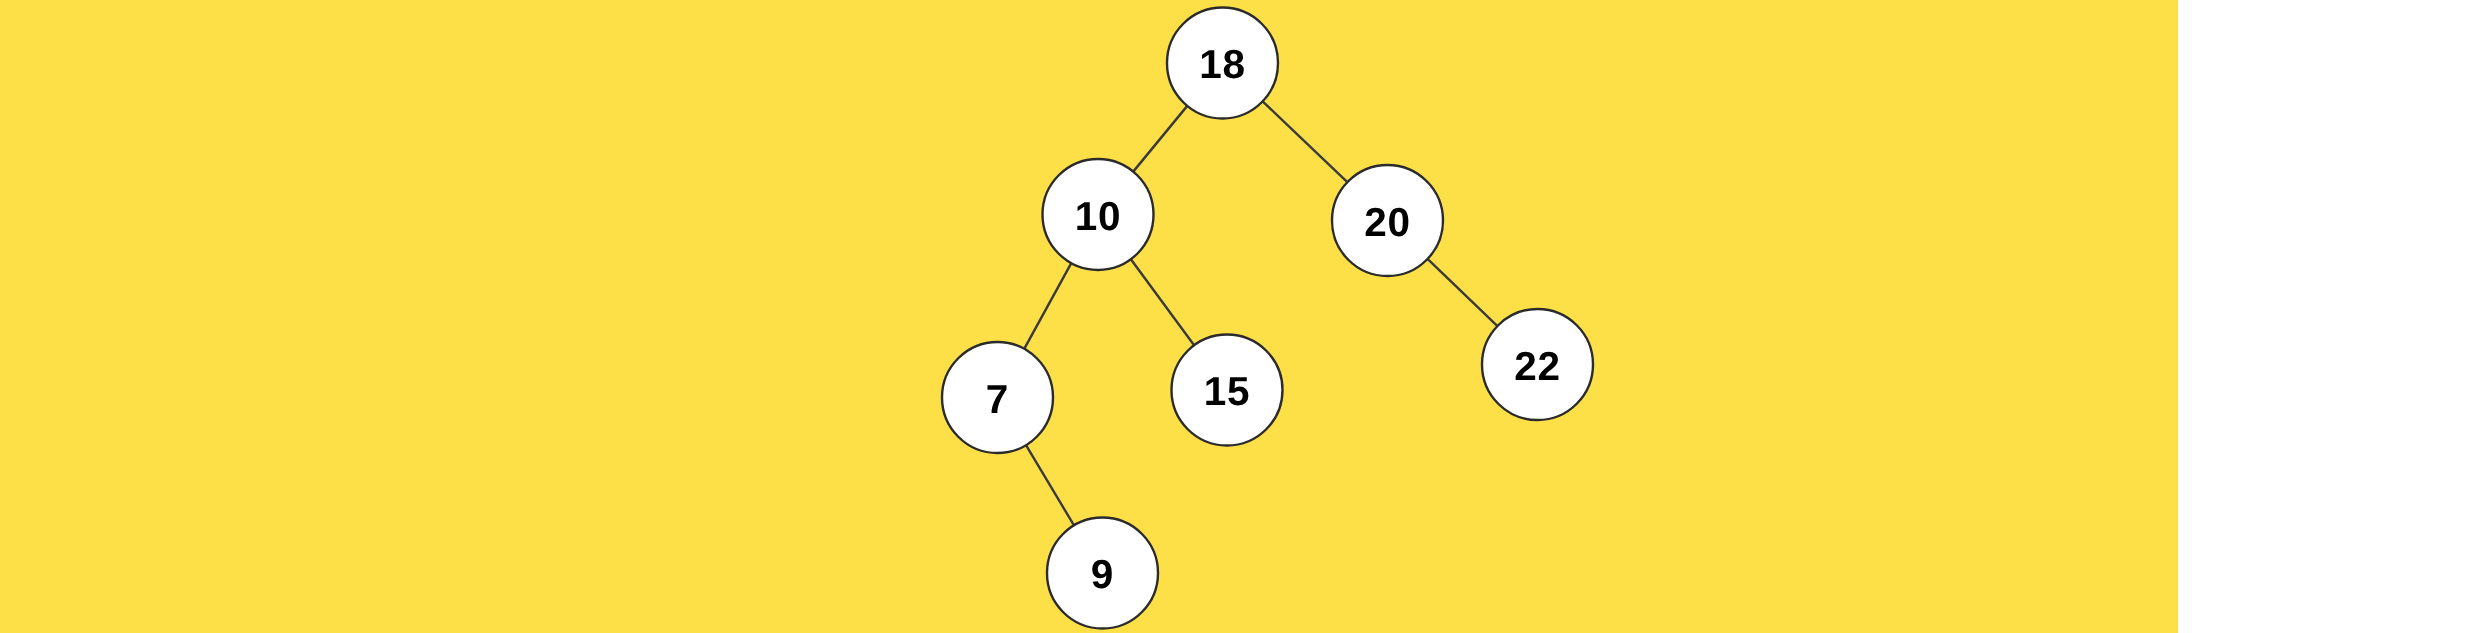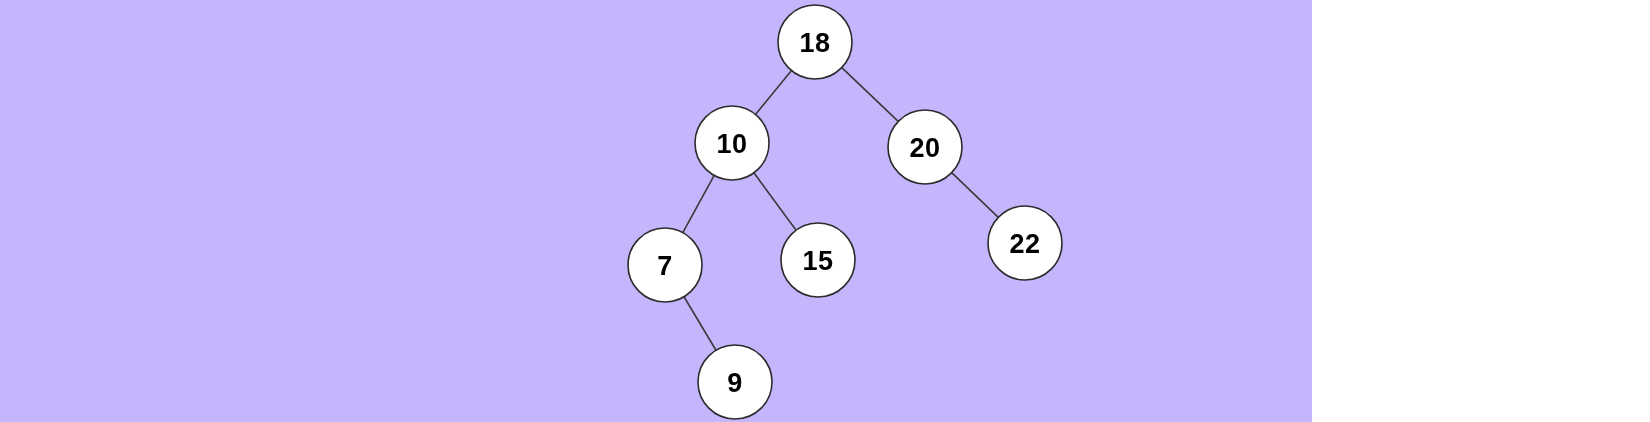--- a/index.html
+++ b/index.html
@@ -9,23 +9,23 @@
     background: #ffffff;
   }
   body {
     width: 1650px;
     height: 422px;
     overflow: hidden;
     font-family: "Liberation Sans", sans-serif;
   }
   #tree-canvas {
     position: relative;
-    width: 1312px;
+    width: 1452px;
     height: 422px;
-    background: #c4b5fd;
+    background: #fde047;
   }
   svg.tree-svg {
     position: absolute;
     left: 0;
     top: 0;
     width: 1650px;
     height: 422px;
     display: block;
   }
   .tree-edge {

